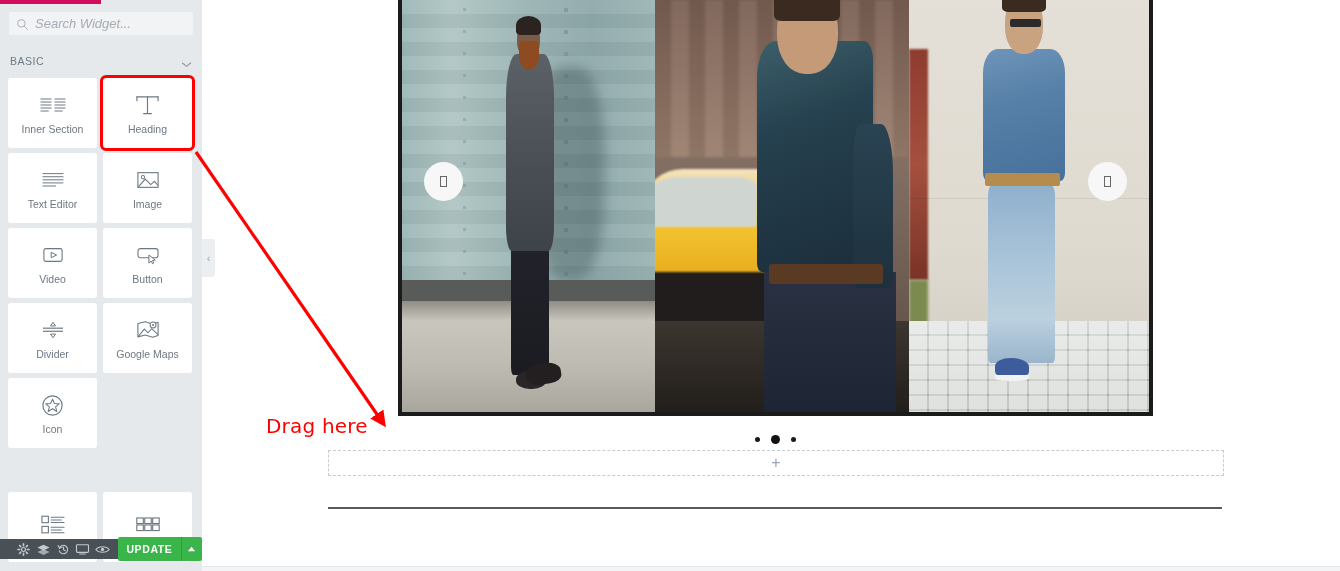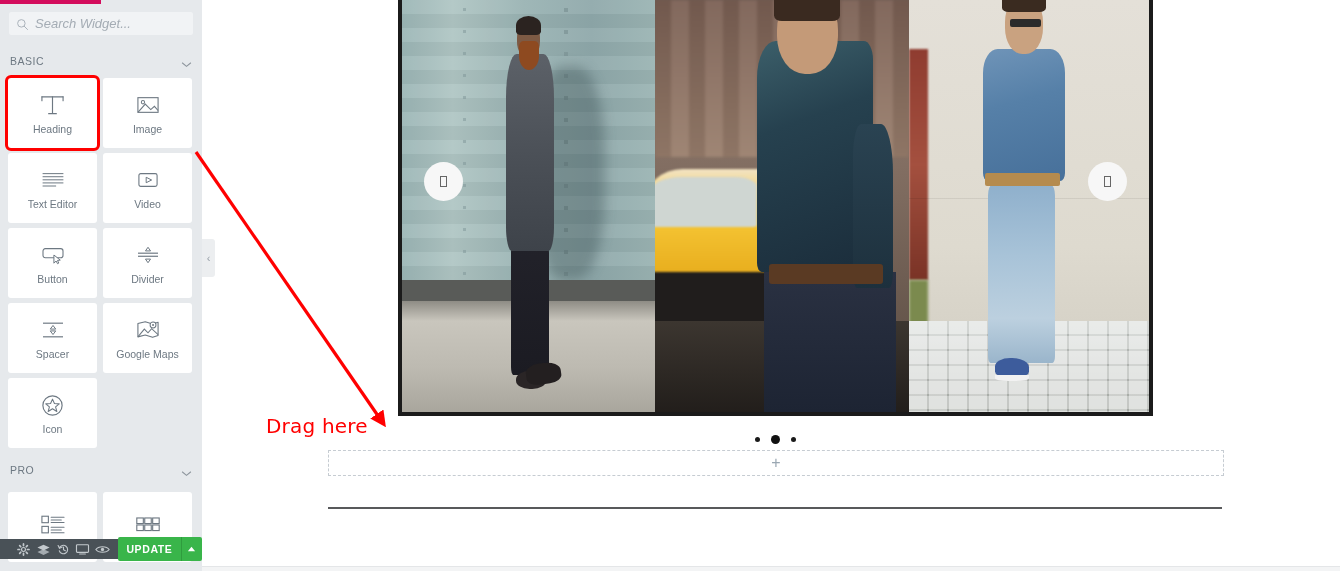--- a/index.html
+++ b/index.html
@@ -447,64 +447,83 @@
       <span>BASIC</span>
       <span class="chev">
         <svg viewBox="0 0 12 8" width="11" height="7">
           <polyline points="1,2 6,6.2 11,2" fill="none" stroke="#8d959d" stroke-width="1.2"></polyline>
         </svg>
       </span>
     </div>
 
     <div class="wgrid" style="top:78px;">
 
+      <div class="wcard">
+        <span class="ico">
+          <svg viewBox="0 0 30 22" width="28" height="21">
+            <g stroke="#6d7882" stroke-width="1.1" stroke-linecap="round">
+              <line x1="2" y1="4" x2="13" y2="4"></line>
+                <line x1="2" y1="7.2" x2="13" y2="7.2"></line>
+              <line x1="2" y1="10.4" x2="13" y2="10.4"></line>
+                <line x1="2" y1="13.6" x2="13" y2="13.6"></line>
+              <line x1="2" y1="16.8" x2="10" y2="16.8"></line>
+              <line x1="17" y1="4" x2="28" y2="4"></line>
+                <line x1="17" y1="7.2" x2="28" y2="7.2"></line>
+              <line x1="17" y1="10.4" x2="28" y2="10.4"></line>
+                <line x1="17" y1="13.6" x2="28" y2="13.6"></line>
+              <line x1="17" y1="16.8" x2="25" y2="16.8"></line>
+            </g>
+          </svg>
+        </span>
+        <span class="lbl">Inner Section</span>
+      </div>
 
       <div class="wcard highlight">
         <span class="ico">
           <svg viewBox="0 0 28 26" width="27" height="25">
             <g stroke="#6d7882" stroke-width="1.2" fill="none" stroke-linecap="round">
               <line x1="3" y1="4" x2="25" y2="4"></line>
               <line x1="3" y1="4" x2="3" y2="8"></line>
               <line x1="25" y1="4" x2="25" y2="8"></line>
               <line x1="14" y1="4" x2="14" y2="21"></line>
               <line x1="10" y1="21.5" x2="18" y2="21.5"></line>
             </g>
           </svg>
         </span>
         <span class="lbl">Heading</span>
       </div>
 
       <div class="wcard">
         <span class="ico">
-          <svg viewBox="0 0 28 24" width="26" height="22">
-            <rect x="3" y="4" width="22" height="16" fill="none" stroke="#6d7882" stroke-width="1.2"></rect>
-            <circle cx="8.5" cy="9" r="1.8" fill="none" stroke="#6d7882" stroke-width="1.1"></circle>
-            <polyline points="3,20 11,11 17,17 21,13.5 25,18" fill="none" stroke="#6d7882" stroke-width="1.2"></polyline>
-          </svg>
-        </span>
-        <span class="lbl">Image</span>
-      </div>
-
-      <div class="wcard">
-        <span class="ico">
           <svg viewBox="0 0 28 22" width="26" height="20">
             <g stroke="#6d7882" stroke-width="1.1" stroke-linecap="round">
               <line x1="3" y1="4" x2="25" y2="4"></line>
                 <line x1="3" y1="7.4" x2="25" y2="7.4"></line>
               <line x1="3" y1="10.8" x2="25" y2="10.8"></line>
                 <line x1="3" y1="14.2" x2="25" y2="14.2"></line>
               <line x1="3" y1="17.6" x2="17" y2="17.6"></line>
             </g>
           </svg>
         </span>
         <span class="lbl">Text Editor</span>
       </div>
 
       <div class="wcard">
         <span class="ico">
+          <svg viewBox="0 0 28 24" width="26" height="22">
+            <rect x="3" y="4" width="22" height="16" fill="none" stroke="#6d7882" stroke-width="1.2"></rect>
+            <circle cx="8.5" cy="9" r="1.8" fill="none" stroke="#6d7882" stroke-width="1.1"></circle>
+            <polyline points="3,20 11,11 17,17 21,13.5 25,18" fill="none" stroke="#6d7882" stroke-width="1.2"></polyline>
+          </svg>
+        </span>
+        <span class="lbl">Image</span>
+      </div>
+
+      <div class="wcard">
+        <span class="ico">
           <svg viewBox="0 0 28 22" width="26" height="20">
             <rect x="4" y="4" width="20" height="14" rx="2" fill="none" stroke="#6d7882" stroke-width="1.2"></rect>
             <polygon points="12,8 18,11 12,14" fill="none" stroke="#6d7882" stroke-width="1.1"></polygon>
           </svg>
         </span>
         <span class="lbl">Video</span>
       </div>
 
       <div class="wcard">
         <span class="ico">
@@ -521,31 +540,20 @@
           <svg viewBox="0 0 28 22" width="26" height="20">
             <polygon points="14,2.5 16.8,6.5 11.2,6.5" fill="none" stroke="#6d7882" stroke-width="1.1"></polygon>
             <line x1="3" y1="9" x2="25" y2="9" stroke="#6d7882" stroke-width="1.3"></line>
             <line x1="3" y1="12.4" x2="25" y2="12.4" stroke="#6d7882" stroke-width="1.3"></line>
             <polygon points="14,19.5 16.8,15.5 11.2,15.5" fill="none" stroke="#6d7882" stroke-width="1.1"></polygon>
           </svg>
         </span>
         <span class="lbl">Divider</span>
       </div>
 
-      <div class="wcard">
-        <span class="ico">
-          <svg viewBox="0 0 28 22" width="26" height="20">
-            <line x1="3" y1="3.5" x2="25" y2="3.5" stroke="#6d7882" stroke-width="1.3"></line>
-            <line x1="3" y1="18.5" x2="25" y2="18.5" stroke="#6d7882" stroke-width="1.3"></line>
-            <polygon points="14,6 17,10 11,10" fill="none" stroke="#6d7882" stroke-width="1.1"></polygon>
-            <polygon points="14,16 17,12 11,12" fill="none" stroke="#6d7882" stroke-width="1.1"></polygon>
-          </svg>
-        </span>
-        <span class="lbl">Spacer</span>
-      </div>
 
       <div class="wcard">
         <span class="ico">
           <svg viewBox="0 0 28 24" width="26" height="22">
             <polygon points="3,5 11,3 19,5.5 25,3.5 25,18 19,20 11,17.5 3,19.5" fill="none" stroke="#6d7882" stroke-width="1.2" stroke-linejoin="round"></polygon>
             <polyline points="3,19.5 10,11 14,15 18,10.5 25,17" fill="none" stroke="#6d7882" stroke-width="1.1"></polyline>
             <circle cx="19.5" cy="6.5" r="3.2" fill="#ffffff" stroke="#6d7882" stroke-width="1.1"></circle>
             <circle cx="19.5" cy="6.5" r="1.1" fill="#6d7882"></circle>
           </svg>
         </span>
@@ -556,28 +564,20 @@
         <span class="ico">
           <svg viewBox="0 0 26 26" width="25" height="25">
             <circle cx="13" cy="13" r="10" fill="none" stroke="#6d7882" stroke-width="1.2"></circle>
             <polygon points="13,6.4 15,11 20,11.3 16.2,14.4 17.5,19.2 13,16.4 8.5,19.2 9.8,14.4 6,11.3 11,11" fill="none" stroke="#6d7882" stroke-width="1.1" stroke-linejoin="round"></polygon>
           </svg>
         </span>
         <span class="lbl">Icon</span>
       </div>
     </div>
 
-    <div class="cat-header" style="top:461px;">
-      <span>PRO</span>
-      <span class="chev">
-        <svg viewBox="0 0 12 8" width="11" height="7">
-          <polyline points="1,2 6,6.2 11,2" fill="none" stroke="#8d959d" stroke-width="1.2"></polyline>
-        </svg>
-      </span>
-    </div>
 
     <div class="wgrid" style="top:492px;">
       <div class="wcard">
         <span class="ico">
           <svg viewBox="0 0 30 26" width="28" height="24">
             <rect x="3" y="3.5" width="7" height="7" fill="none" stroke="#6d7882" stroke-width="1.2"></rect>
             <rect x="3" y="14.5" width="7" height="7" fill="none" stroke="#6d7882" stroke-width="1.2"></rect>
             <g stroke="#6d7882" stroke-width="1.1" stroke-linecap="round">
               <line x1="13" y1="4.5" x2="27" y2="4.5"></line>
                 <line x1="13" y1="7.5" x2="24" y2="7.5"></line>

